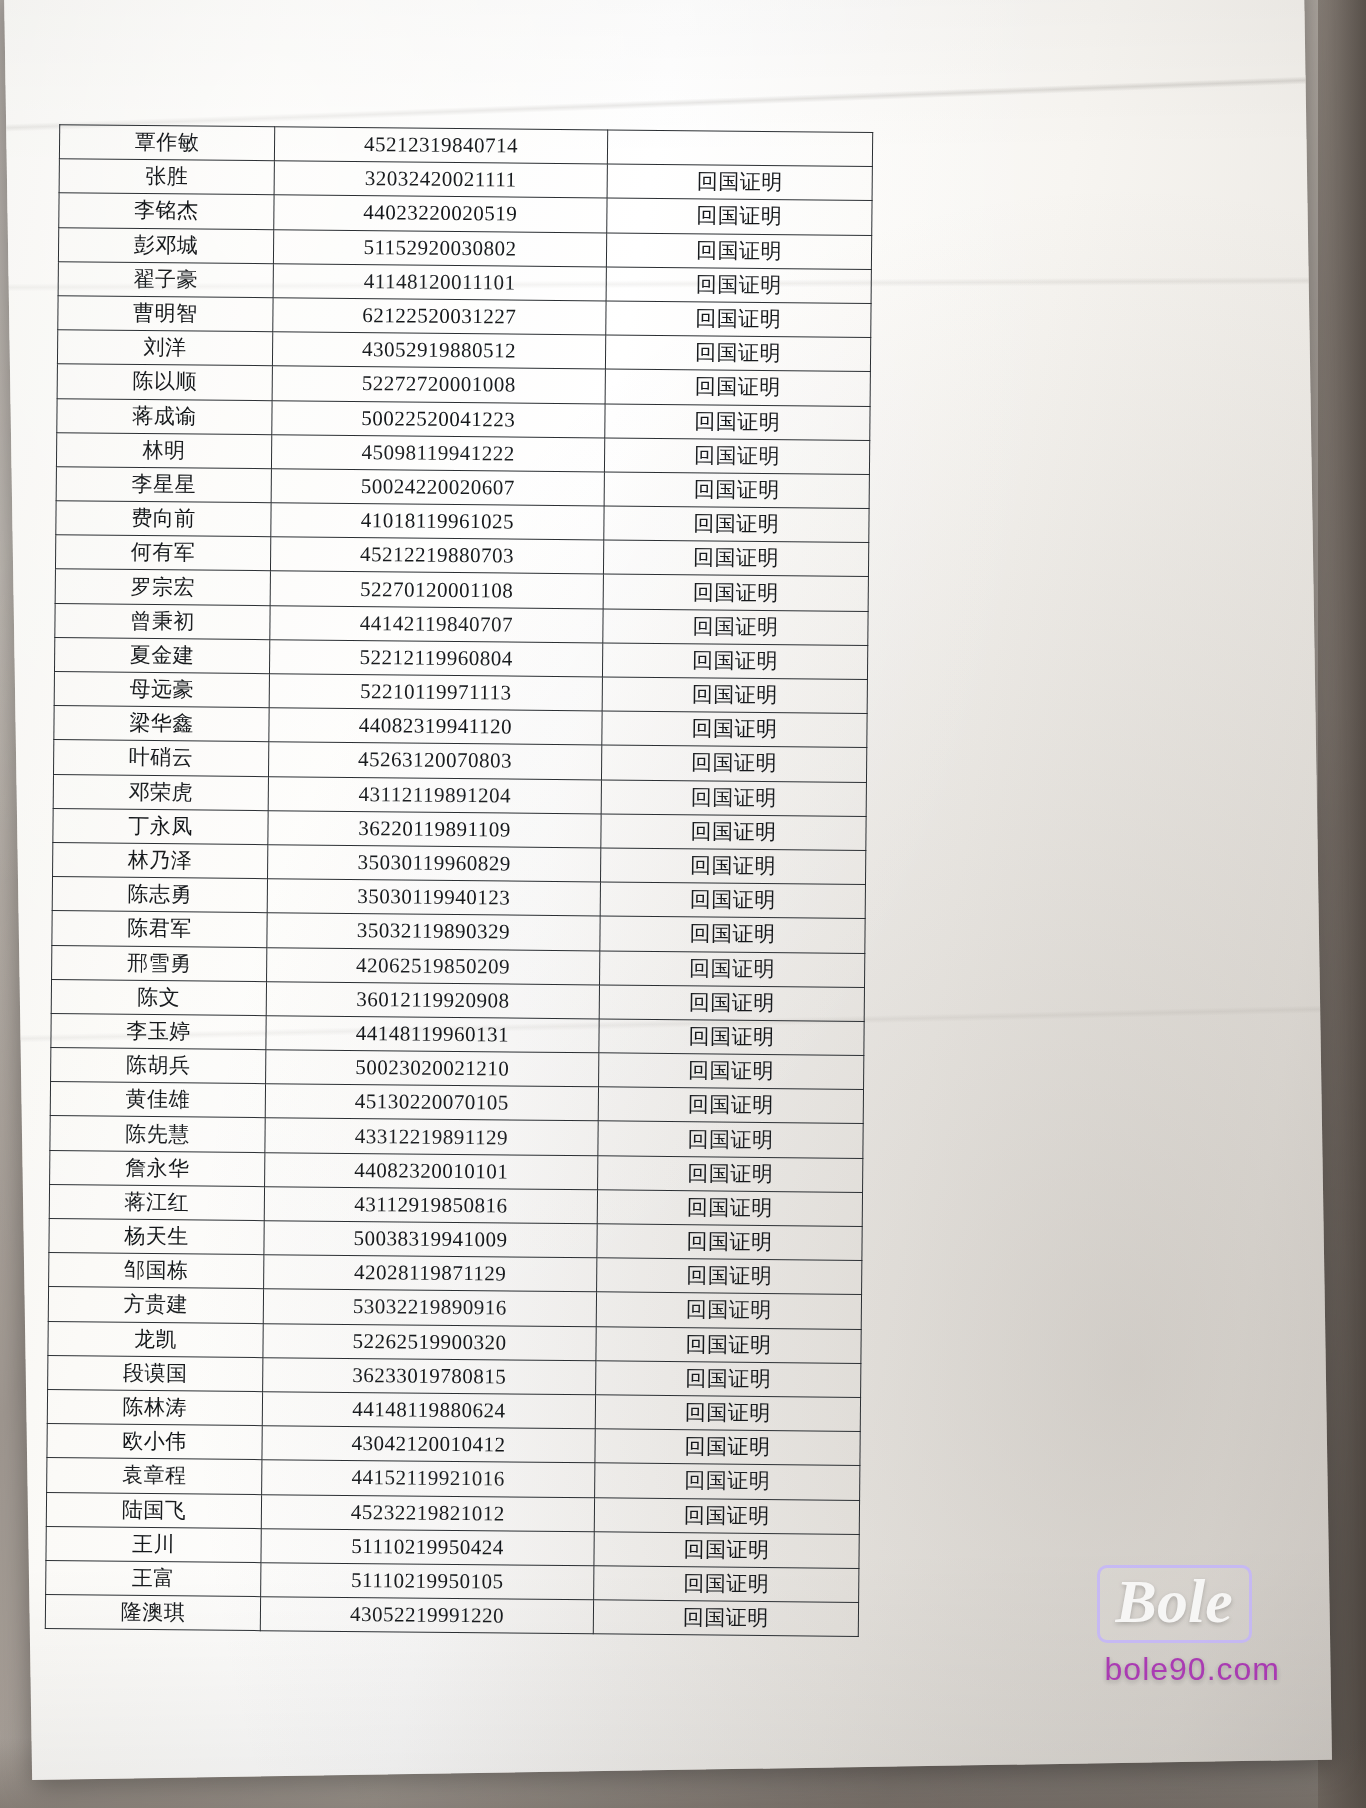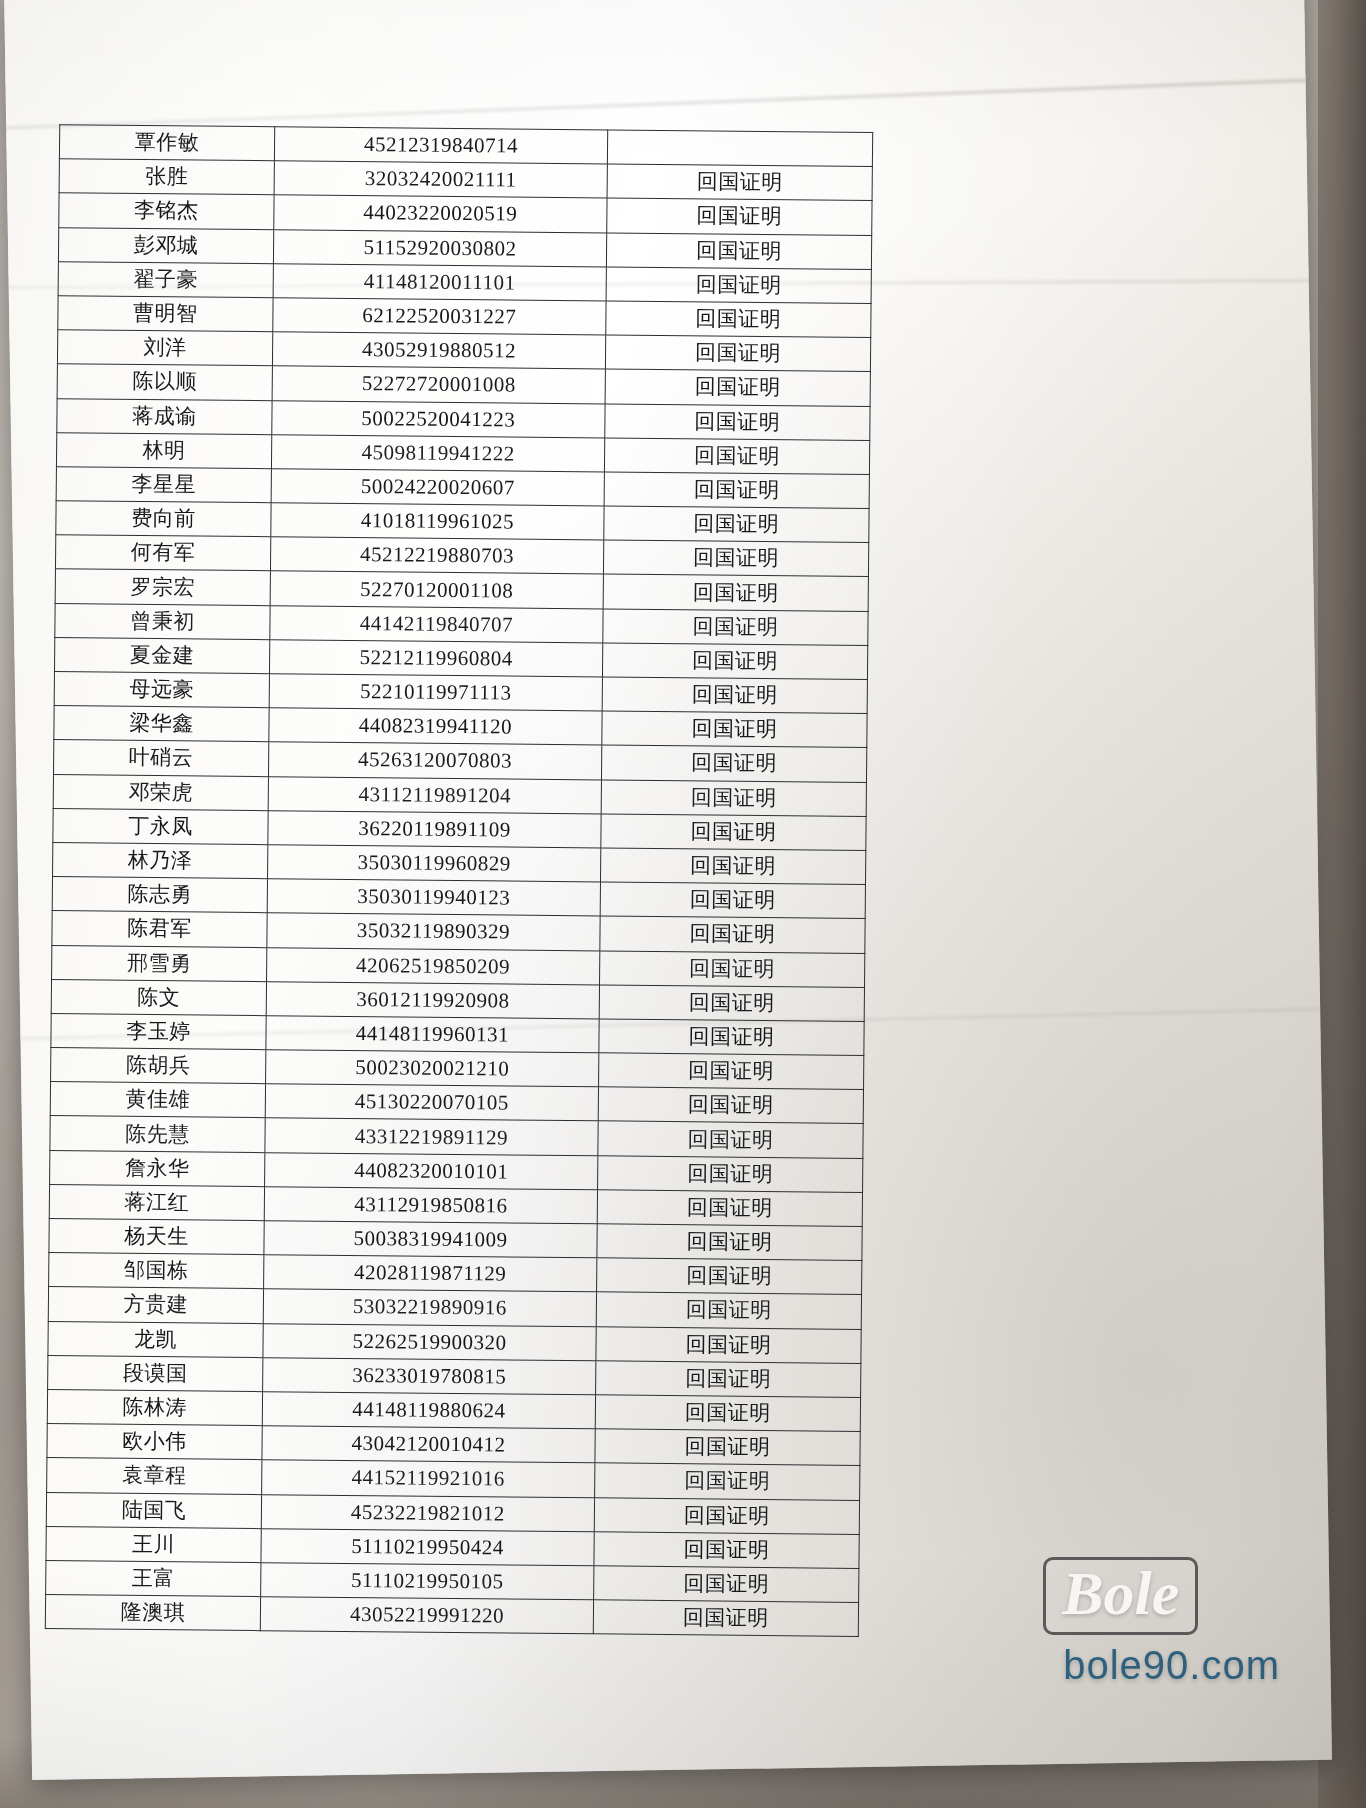--- a/index.html
+++ b/index.html
@@ -146,40 +146,40 @@
     align-items: center;
     gap: 14px;
   }
   #wm-badge {
     font-family: "Liberation Serif", "DejaVu Serif", serif;
     font-size: 62px;
     font-weight: bold;
     font-style: italic;
     color: #ffffff;
     background: rgba(255,255,255,0.10);
-    border: 3px solid #404040;
+    border: 3px solid #c4b5fd;
     border-radius: 10px;
     padding: 2px 16px 8px 16px;
     line-height: 1;
     text-shadow: 0 2px 4px rgba(0,0,0,0.25);
   }
   #wm-cn {
     font-family: "DejaVu Sans", "Liberation Sans", sans-serif;
     font-size: 62px;
     font-weight: bold;
     color: #ffffff;
     line-height: 1;
     text-shadow: 0 2px 5px rgba(0,0,0,0.28);
   }
   #wm-url {
     margin-top: 8px;
-    margin-left: 20px;
+    margin-left: 8px;
     font-family: "Liberation Sans", "DejaVu Sans", sans-serif;
-    font-size: 40px;
-    color: #0c4a6e;
+    font-size: 32px;
+    color: #a21caf;
     letter-spacing: 1px;
     text-shadow: 0 2px 5px rgba(0,0,0,0.28);
   }
 </style>
 </head>
 <body>
 
 <div id="photo-bg"></div>
 <div id="bg-right-strip"></div>
 <div id="bg-bottom-strip"></div>

